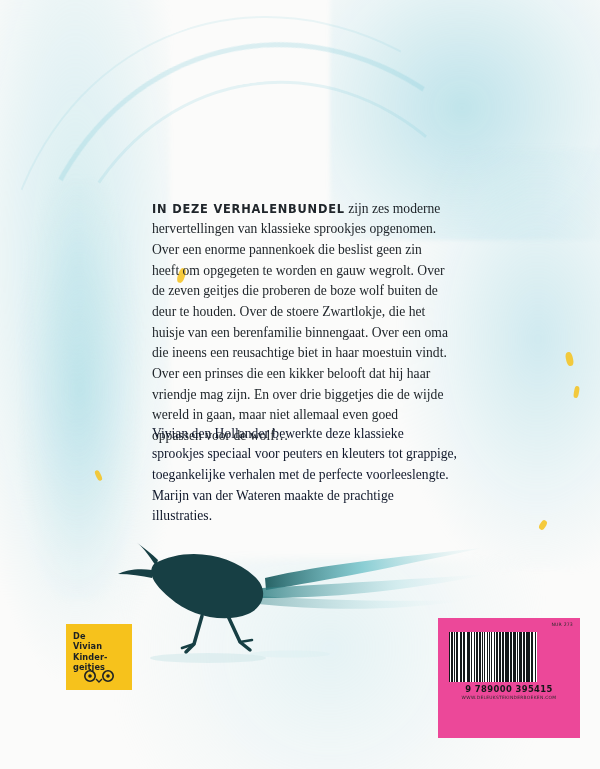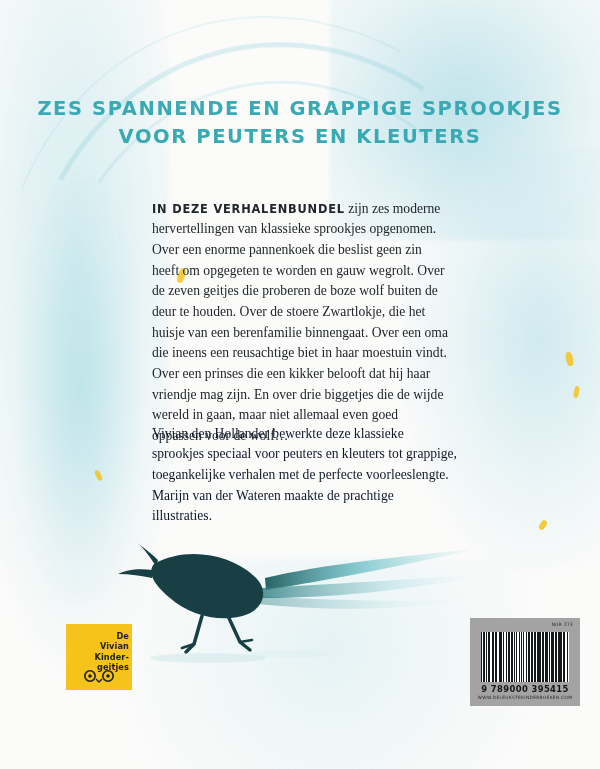--- a/index.html
+++ b/index.html
@@ -170,39 +170,38 @@
   .logo-badge .logo-text {
     position: absolute;
     left: 7px;
     top: 7px;
     width: 56px;
     font-family: "DejaVu Sans", sans-serif;
     font-weight: bold;
     font-size: 8.2px;
     line-height: 1.26;
     letter-spacing: 0.1px;
-    text-align: right;
   }
   .logo-face {
     position: absolute;
     left: 12px;
     bottom: 6px;
     width: 42px;
     height: 16px;
   }
 
   
   .barcode-block {
     position: absolute;
     right: 20px;
     top: 618px;
     width: 110px;
     height: 88px;
-    background: #a3a3a3;
-    padding: 0;
+    background: #ec4899;
+    padding: 16px;
   }
   .barcode-nur {
     position: absolute;
     right: 7px;
     top: 4px;
     font-family: "DejaVu Sans", sans-serif;
     font-size: 4.6px;
     color: #2a2a2a;
     letter-spacing: 0.2px;
   }
@@ -257,24 +256,20 @@
   <div class="arc arc-a"></div>
   <div class="arc arc-b"></div>
   <div class="arc arc-c"></div>
 
   <div class="yellow-fleck fleck-1"></div>
   <div class="yellow-fleck fleck-2"></div>
   <div class="yellow-fleck fleck-3"></div>
   <div class="yellow-fleck fleck-4"></div>
   <div class="yellow-fleck fleck-5"></div>
 
-  <div class="headline">
-    <span class="l1">ZES SPANNENDE EN GRAPPIGE SPROOKJES</span>
-    <span class="l2">VOOR PEUTERS EN KLEUTERS</span>
-  </div>
 
   <p class="blurb"><span class="lead">In deze verhalenbundel</span><span> zijn zes moderne hervertellingen van klassieke sprookjes opgenomen. Over een enorme pannenkoek die beslist geen zin heeft om opgegeten te worden en gauw wegrolt. Over de zeven geitjes die proberen de boze wolf buiten de deur te houden. Over de stoere Zwartlokje, die het huisje van een berenfamilie binnengaat. Over een oma die ineens een reusachtige biet in haar moestuin vindt. Over een prinses die een kikker belooft dat hij haar vriendje mag zijn. En over drie biggetjes die de wijde wereld in gaan, maar niet allemaal even goed oppassen voor de wolf…</span></p>
 
   <p class="credit">Vivian den Hollander bewerkte deze klassieke sprookjes speciaal voor peuters en kleuters tot grappige, toegankelijke verhalen met de perfecte voorleeslengte. Marijn van der Wateren maakte de prachtige illustraties.</p>
 
   <div class="bird-wrap">
     <svg width="420" height="140" viewBox="0 0 420 140">
       <defs>
         <linearGradient id="tailgrad" x1="0" y1="0" x2="1" y2="0">
           <stop offset="0%" stop-color="#1d5b5e" stop-opacity="0.95"></stop>

